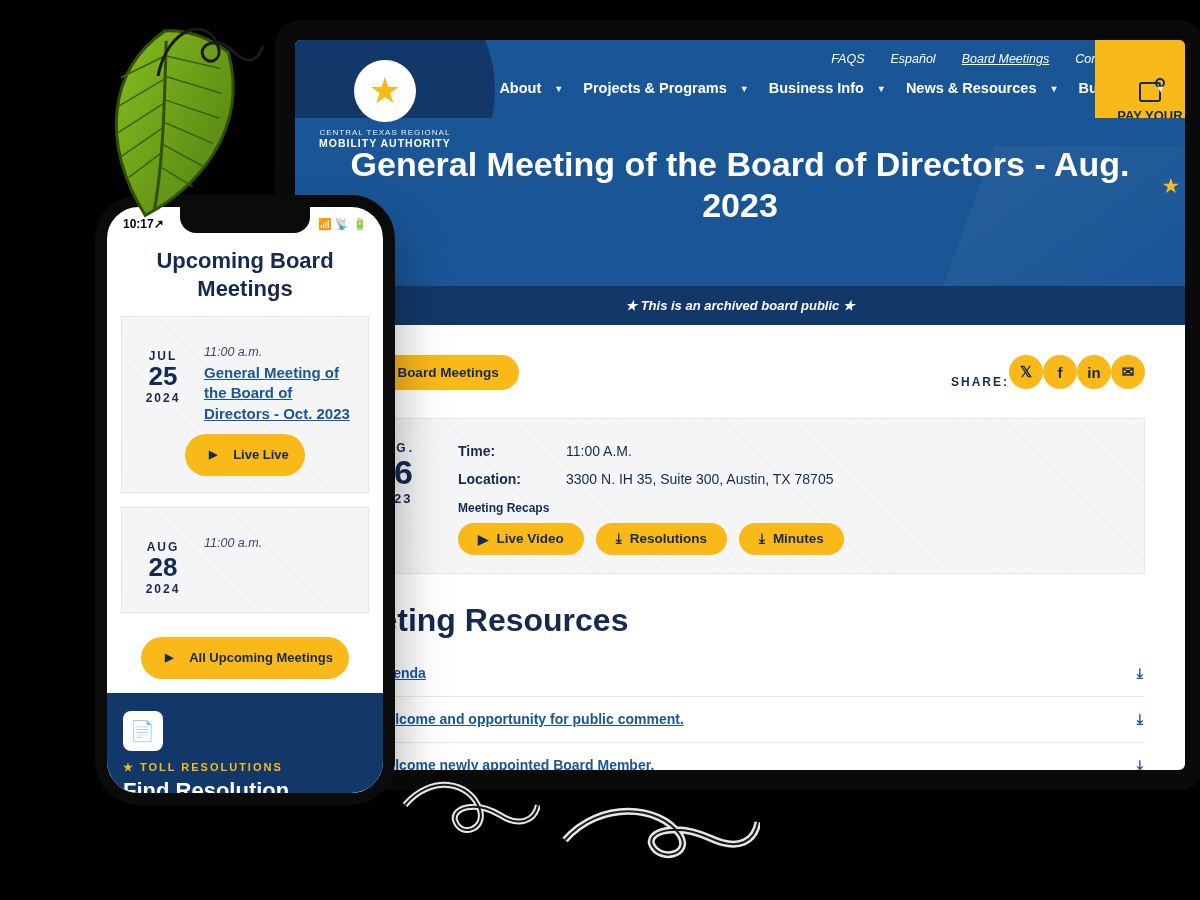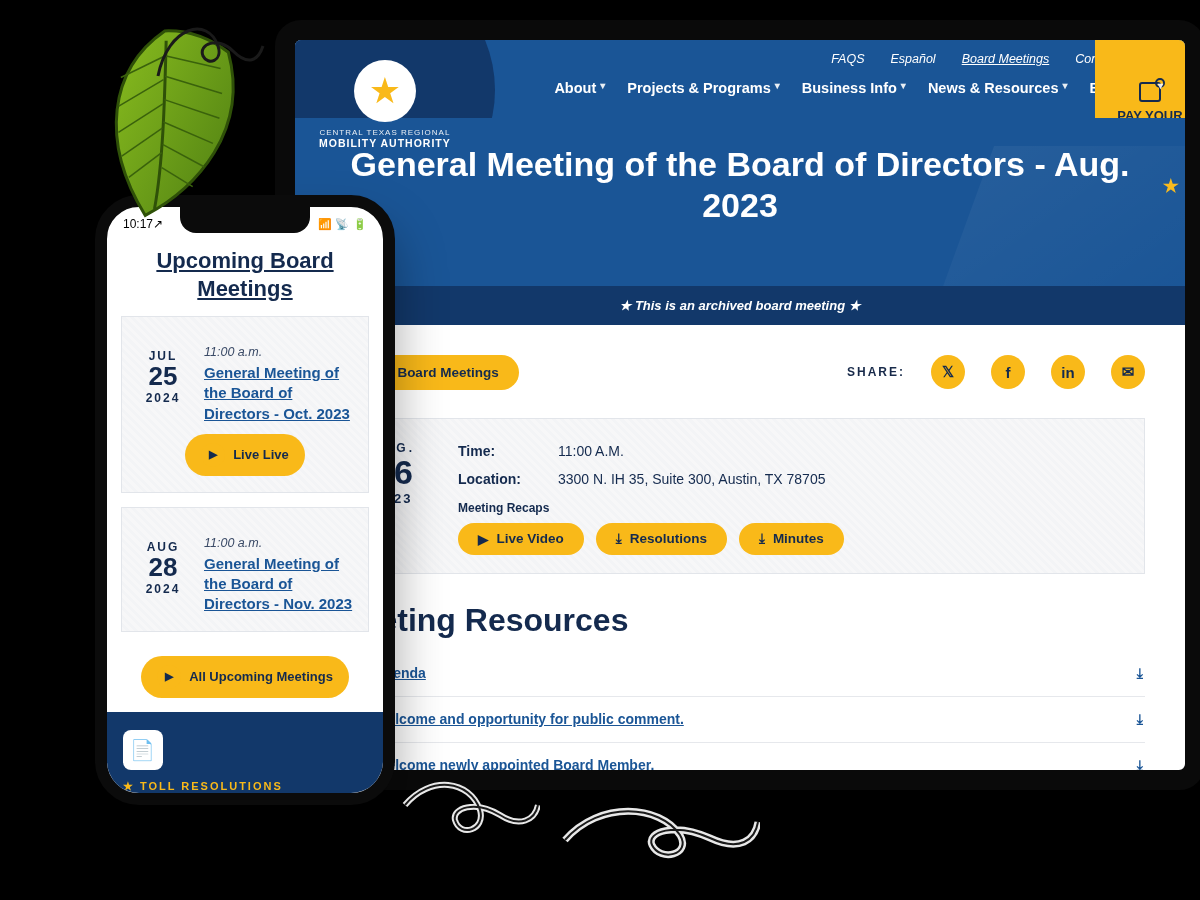--- a/index.html
+++ b/index.html
@@ -23,21 +23,21 @@
   .d-utility {
     display: flex; gap: 26px; justify-content: flex-end; align-items: center;
     font-size: 12.5px; font-style: italic; padding: 10px 22px 0 0; font-weight: 500;
   }
   .d-utility a { color: #fff; text-decoration: none; }
   .d-utility .underline { text-decoration: underline; }
   .d-nav {
     display: flex; gap: 22px; justify-content: flex-end; align-items: center;
     font-size: 14.5px; font-weight: 700; padding: 12px 22px 22px 0;
   }
-  .d-nav .item { display:flex; gap:4px; }
+  .d-nav .item { display:flex; align-items:center; gap:15px; }
   .caret { font-size:10px; opacity:.9; }
   .pay-toll {
     position: absolute; right: -20px; top: 0; background: #f9b919; color:#142a4e;
     font-weight:800; font-size:13px; padding: 42px 18px 14px; text-align:center; width:110px;
   }
   .pay-toll .tollicon { width:22px; height:20px; border:2px solid #142a4e; margin:0 auto 6px; border-radius:3px; position:relative;}
   .pay-toll .tollicon::after{content:""; position:absolute; right:-6px; top:-6px; width:6px; height:6px; border:2px solid #142a4e; border-radius:50%;}
   .logo {
     position: absolute; left: 24px; top: 20px; z-index:2; text-align:center; color:#fff;
   }
@@ -63,36 +63,36 @@
     padding:12px 0;
   }
 
   .d-content { padding: 30px 40px 40px; color:#142a4e; }
   .d-topbar { display:flex; justify-content:space-between; align-items:center; margin-bottom:28px;}
   .pill-btn {
     background:#f9b919; color:#142a4e; font-weight:800; font-size:13.5px;
     border-radius: 999px; padding:10px 20px; display:inline-flex; align-items:center; gap:8px;
     border:none; cursor:pointer;
   }
-  .share-row { display:flex; align-items:center; gap:26px; }
+  .share-row { display:flex; align-items:flex-end; gap:0; }
   .share-label{ font-size:12px; font-weight:800; letter-spacing:2px; color:#182a4a;}
   .share-icn {
     width:34px; height:34px; border-radius:50%; background:#f9b919; color:#142a4e;
     display:flex; align-items:center; justify-content:center; font-weight:800; font-size:15px;
   }
 
   .info-card {
     border:1px solid #e2e5ea; background: repeating-linear-gradient(45deg,#f7f7f8,#f7f7f8 3px,#f3f4f6 3px,#f3f4f6 6px);
     padding:18px 22px; display:flex; gap:28px; align-items:flex-start;
   }
   .datecol { text-align:center; min-width:72px; padding-top:4px;}
   .datecol .m{ font-size:12px; letter-spacing:3px; font-weight:700;}
   .datecol .d{ font-size:34px; font-weight:800; line-height:1;}
   .datecol .y{ font-size:13px; font-weight:700; letter-spacing:2px; margin-top:2px;}
-  .info-rows .row{ display:flex; gap:20px; font-size:14px; padding:6px 0;}
+  .info-rows .row{ display:flex; gap:28px; font-size:14px; padding:6px 0;}
   .info-rows .lbl{ font-weight:800; width:80px;}
   .recaps-title{ font-weight:800; font-size:12px; margin:8px 0;}
   .recap-btns{ display:flex; gap:12px; flex-wrap:wrap;}
   .recap-btns .pill-btn{ padding:8px 20px;}
   .dlicn{ font-weight:900;}
 
   .mr-title{ font-size:32px; font-weight:800; margin:28px 0 12px; color:#142a4e;}
   .res-row{
     display:flex; align-items:center; justify-content:space-between;
     border-bottom:1px solid #e6e8ec; padding:14px 2px; font-size:14px;
@@ -102,24 +102,24 @@
   .res-link{ color:#1a5596; font-weight:800; text-decoration:underline;}
   .res-dl{ color:#1a5596; font-weight:900;}
 
   
   .phone {
     position:absolute; left:95px; top:195px; width:300px; height:610px;
     background:#fff; border:12px solid #0b0b0b; border-radius:44px; overflow:hidden;
     box-shadow: 0 30px 50px rgba(0,0,0,.35); z-index:5;
   }
   .notch{ position:absolute; top:0; left:50%; transform:translateX(-50%); width:130px; height:26px; background:#0b0b0b; border-radius:0 0 16px 16px; z-index:3;}
-  .statusbar{ display:flex; justify-content:space-between; padding:10px 16px 4px; font-size:12px; font-weight:400;}
+  .statusbar{ display:flex; justify-content:space-between; padding:10px 16px 4px; font-size:12px; font-weight:700;}
   .statusbar .right span{ margin-left:4px; font-size:11px;}
   .p-content{ padding: 6px 14px 0; color:#142a4e;}
-  .p-title{ font-size:22px; font-weight:800; text-align:center; line-height:1.25; margin:6px 0 14px;text-decoration:underline;}
+  .p-title{ font-size:22px; font-weight:800; text-align:center; line-height:1.25; margin:6px 0 14px;}
   .mcard{
     border:1px solid #e2e5ea; background: repeating-linear-gradient(45deg,#f7f7f8,#f7f7f8 3px,#f3f4f6 3px,#f3f4f6 6px);
     padding:28px 12px 16px; margin-bottom:14px;
   }
   .mcard-top{ display:flex; gap:12px;}
   .mcard .time{ font-style:italic; font-size:12.5px; color:#3a4a66; margin-bottom:4px;}
   .mcard .link{ color:#1a5596; font-weight:800; text-decoration:underline; font-size:15px; line-height:1.35;}
   .play-badge{ width:24px; height:24px; border-radius:50%; background:#f9b919; display:inline-flex; align-items:center; justify-content:center; margin-right:8px; color:#142a4e; font-size:11px;}
   .m-pill{ background:#f9b919; color:#142a4e; font-weight:800; font-size:13px; border-radius:999px; padding:9px 16px; display:inline-flex; align-items:center; margin:10px auto 0;}
   .m-pill-wrap{ text-align:center;}
@@ -194,21 +194,21 @@
               <span>Business</span>
               <span class="caret">▾</span>
             </div>
         </div>
       </div>
 
       <div class="d-title-band">
         <span class="starTR">★</span>
         <div>General Meeting of the Board of Directors - Aug. 2023</div>
       </div>
-      <div class="archive-strip">★  This is an archived board meeting  ★</div>
+      <div class="archive-strip">★  This is an archived board public  ★</div>
 
       <div class="d-content">
         <div class="d-topbar">
           <button class="pill-btn">
             <span>◄</span>
             <span>All Board Meetings</span>
           </button>
           <div class="share-row">
             <span class="share-label">SHARE:</span>
             <div class="share-icn">𝕏</div>
@@ -309,21 +309,20 @@
 
       <div class="mcard">
         <div class="mcard-top">
           <div class="datecol" style="min-width:58px">
             <div class="m" style="letter-spacing:2px">AUG</div>
             <div class="d" style="font-size:26px">28</div>
             <div class="y" style="font-size:12px">2024</div>
           </div>
           <div>
             <div class="time">11:00 a.m.</div>
-            <a class="link">General Meeting of the Board of Directors - Nov. 2023</a>
           </div>
         </div>
       </div>
 
       <div class="m-pill-wrap" style="margin-bottom:14px;">
         <span class="m-pill">
             <span class="play-badge">▶</span>
             <span>All Upcoming Meetings</span>
           </span>
       </div>

